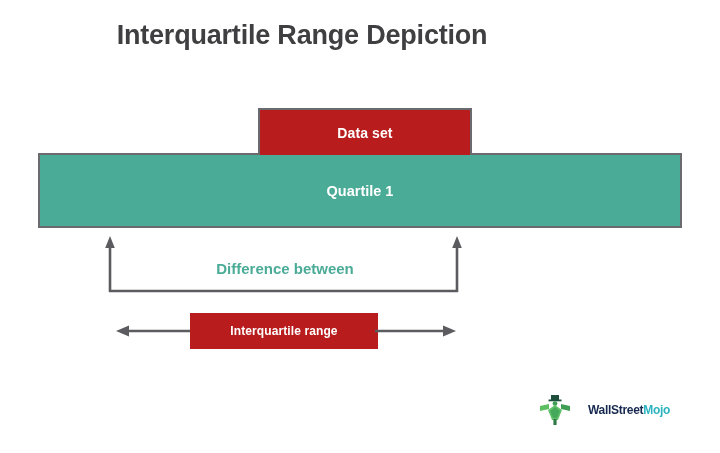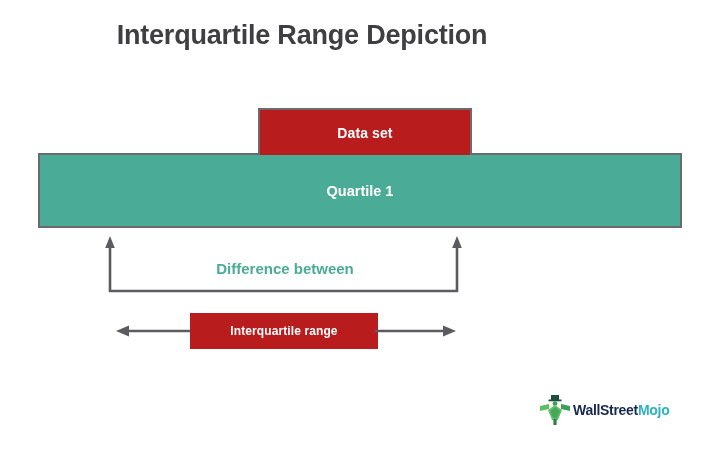--- a/index.html
+++ b/index.html
@@ -131,22 +131,22 @@
     height: 36px;
     display: flex;
     align-items: center;
   }
   #logo-mark {
     width: 30px;
     height: 32px;
     flex: 0 0 auto;
   }
   #logo-text {
-    margin-left: 3px;
-    font-size: 14px;
+    margin-left: 18px;
+    font-size: 12px;
     font-weight: bold;
     letter-spacing: -0.3px;
     white-space: nowrap;
   }
   #logo-text .part-a { color: #16284f; }
   #logo-text .part-b { color: #2bb3c0; }
 </style>
 </head>
 <body>
 

